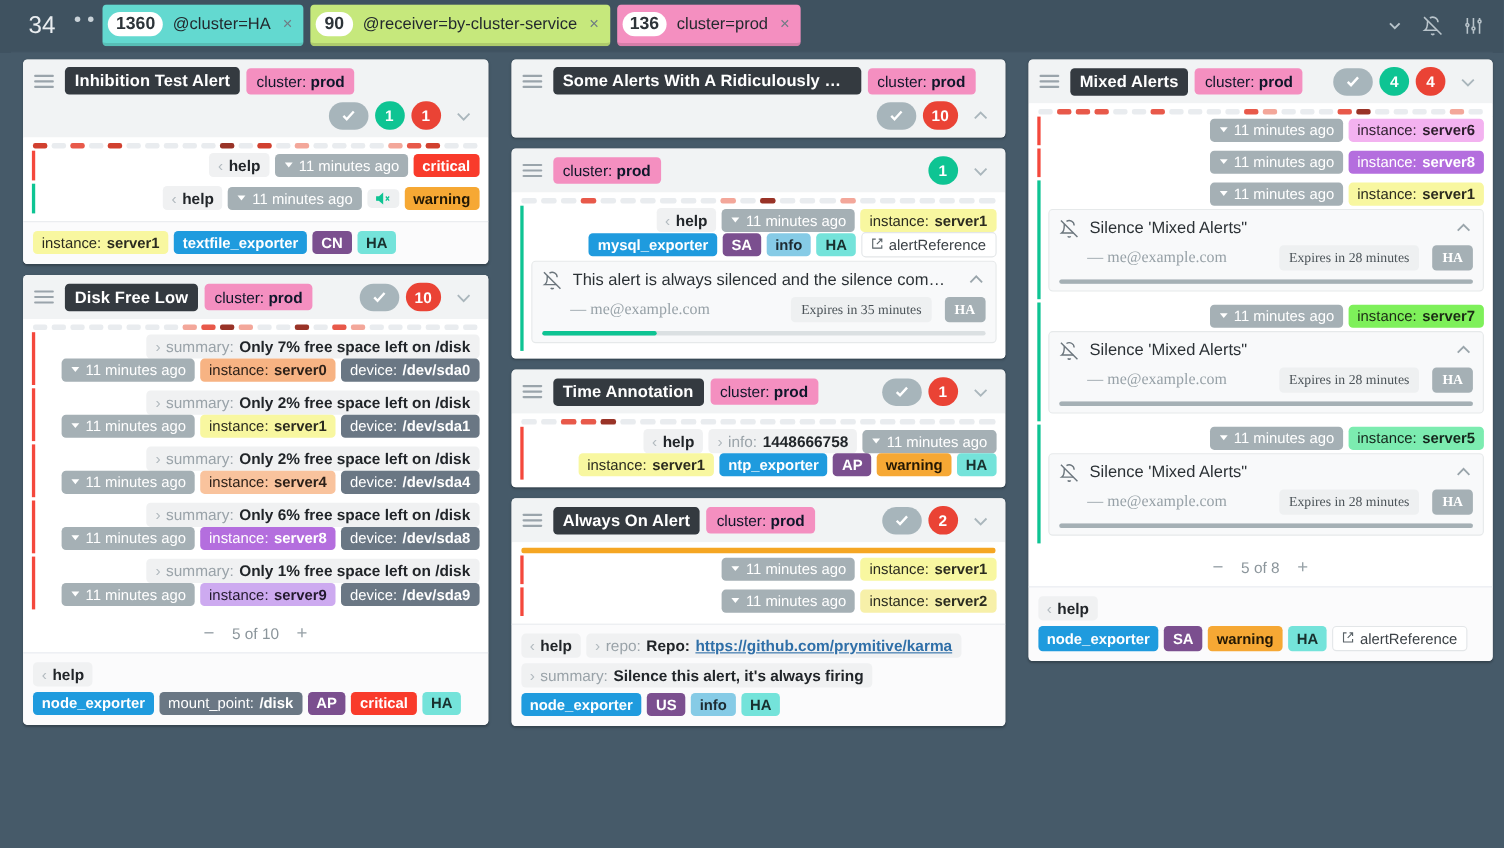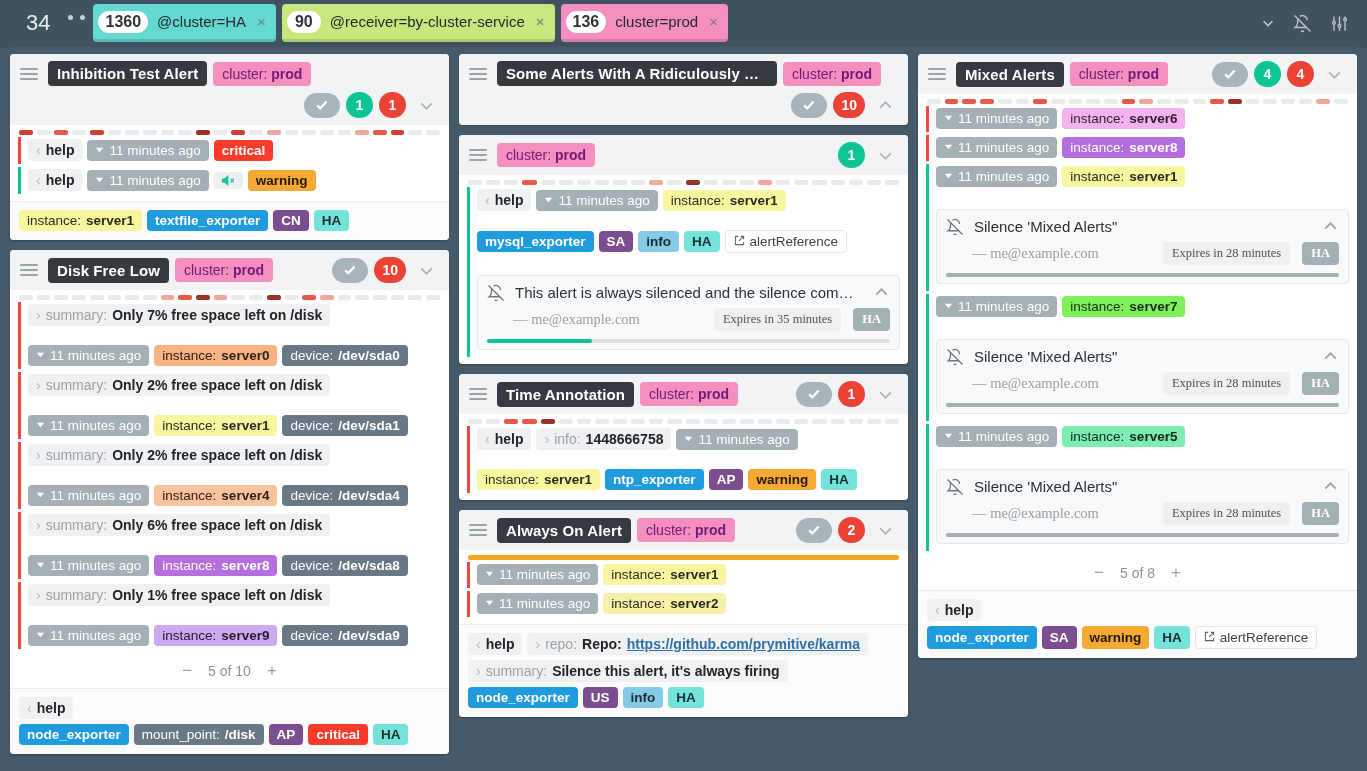--- a/index.html
+++ b/index.html
@@ -49,21 +49,21 @@
     position:absolute; left:10px; right:10px; bottom:0; height:1px; background:#55687557;
   }
 
   
   .grid {
     display:flex; gap:10px;
     padding:6px 10px 0 10px;
     height:723px;
     align-items:flex-start;
   }
-  .col { width:449px; display:flex; flex-direction:column; gap:10px; }
+  .col { width:449px; display:flex; flex-direction:column; gap:10px;margin-left:11px; }
 
   
   .group {
     background:#fff; border-radius:4px; overflow:hidden;
     box-shadow:0 1px 2px rgba(0,0,0,.25);
   }
   .group-header {
     background:#f1f3f4;
     display:flex; flex-wrap:wrap; align-items:center;
     gap:6px; padding:7px 8px;
@@ -95,21 +95,21 @@
   .chev { color:#aab6bc; padding:0 6px; cursor:pointer; display:flex; }
 
   
   .history { display:flex; gap:4px; padding:5px 9px 2px 9px; background:#fff; }
   .history i { flex:1; height:5px; border-radius:2px; display:block; }
 
   
   .alerts { background:#fff; padding:0 8px 4px 8px; }
   .alert {
     border-left:3px solid #e8e8e8; padding:2px 0 3px 7px; margin-bottom:3px;
-    display:flex; flex-wrap:wrap; align-items:center; gap:19px 5px;
+    display:flex; flex-wrap:wrap; align-items:center; gap:0 5px;justify-content:flex-end;
   }
   .alert.sev-critical { border-left-color:#f4483c; }
   .alert.sev-active   { border-left-color:#0ec493; }
 
   .lbl {
     border-radius:4px; padding:3px 8px; font-size:13.5px; white-space:nowrap;
     display:inline-flex; align-items:center; gap:5px;
   }
   .lbl b { font-weight:700; }
   .lbl.ts { background:#a5b0b5; color:#fff; font-weight:400; }
@@ -128,21 +128,21 @@
   .c-yellow   { background:#f8f7a0; color:#2b2b1f; }
   .c-yellow2  { background:#f7f0a9; color:#2b2b1f; }
   .c-orange   { background:#f7b383; color:#2d2119; }
   .c-orangel  { background:#f9c39d; color:#2d2119; }
   .c-slate    { background:#6a7784; color:#fff; }
   .c-purple   { background:#b46ede; color:#fff; }
   .c-purplel  { background:#cdaaf0; color:#231a2e; }
   .c-pinkl    { background:#f3b2f0; color:#2d1e2c; }
   .c-green    { background:#7ef05a; color:#1b2b14; }
   .c-greenl   { background:#7cecb0; color:#14261c; }
-  .c-pink     { background:#f48fc0; color:#701a75; }
+  .c-pink     { background:#f48fc0; color:#0f172a; }
   .c-blue     { background:#1f9bde; color:#fff; }
   .c-plum     { background:#7b4f8f; color:#fff; }
   .c-skyblue  { background:#86cbe6; color:#1d2b31; }
   .c-teal     { background:#74e3da; color:#18302e; }
   .c-red      { background:#f93b2b; color:#fff; }
   .c-amber    { background:#f6a834; color:#231804; }
   .c-grey     { background:#6a7784; color:#fff; }
 
   
   .silence {

